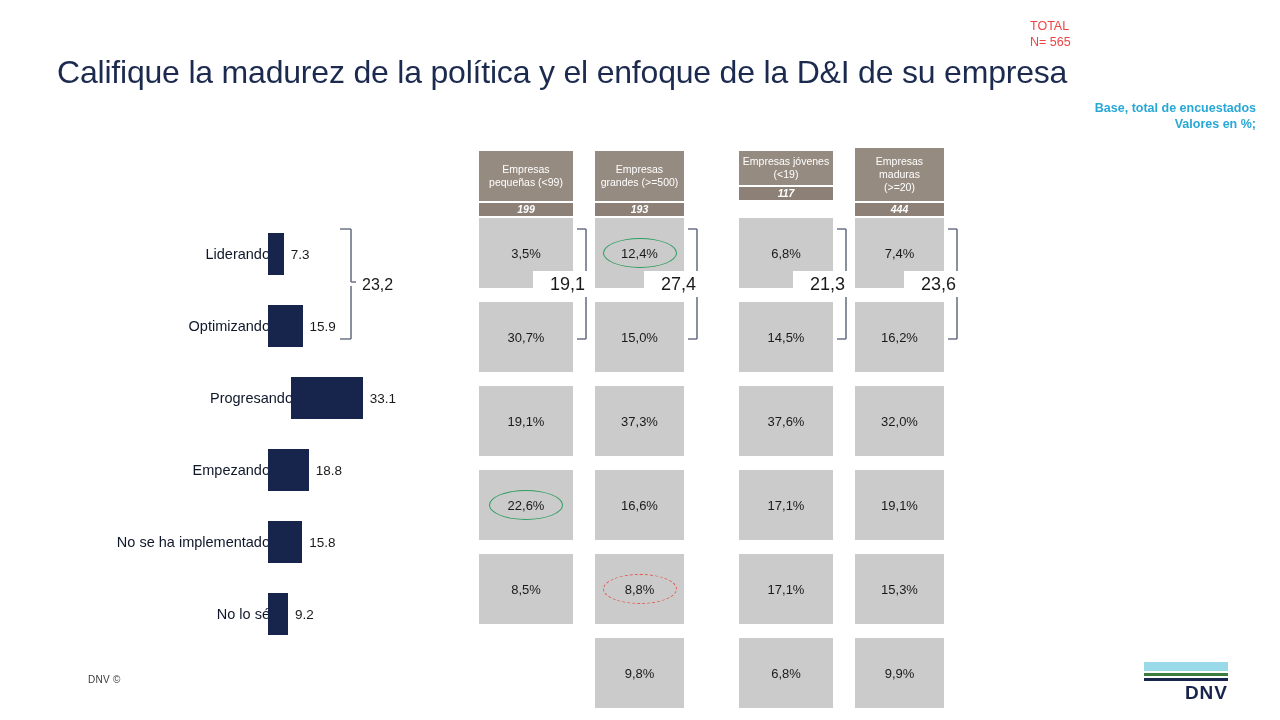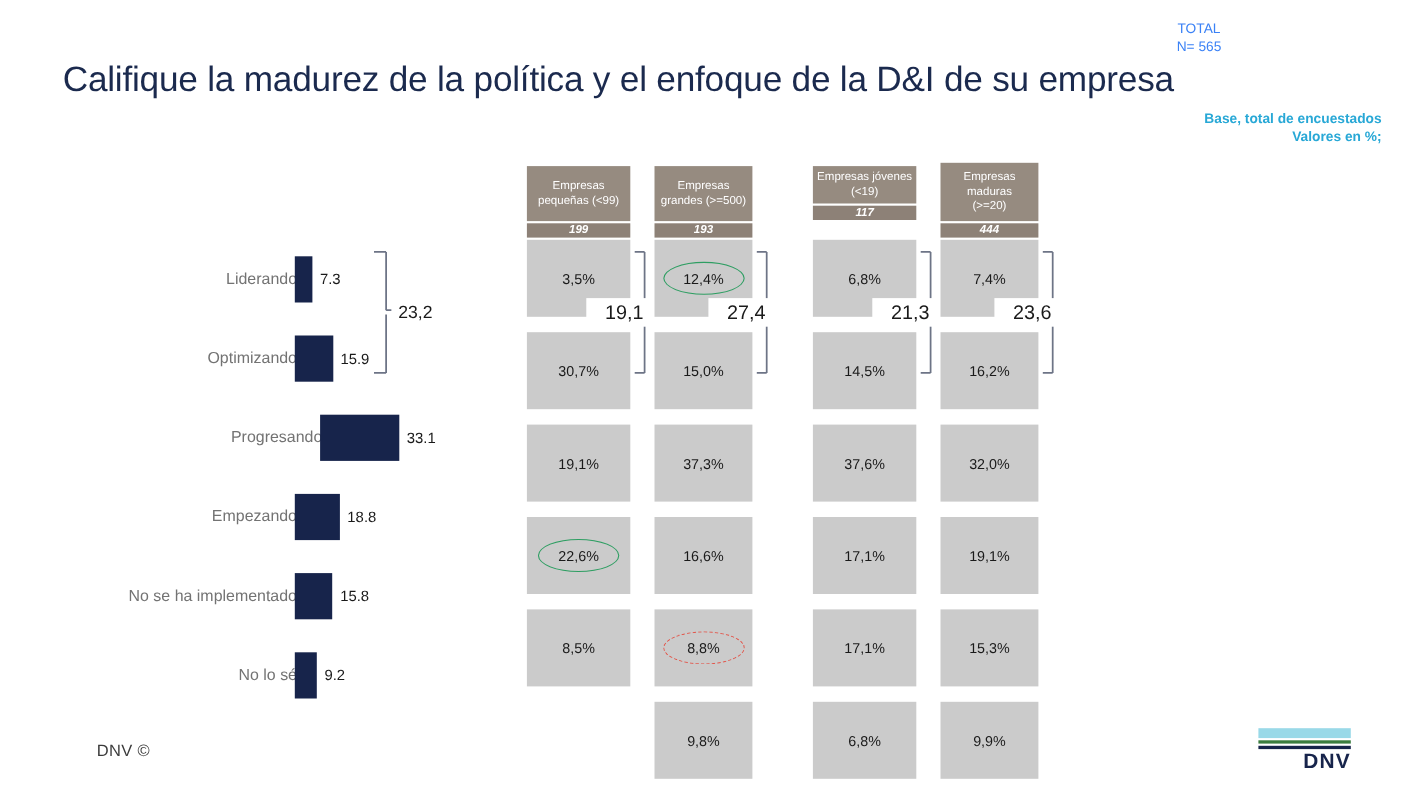--- a/index.html
+++ b/index.html
@@ -7,39 +7,39 @@
     width:1280px;height:720px;position:relative;overflow:hidden;
     background:#ffffff;
     font-family:"Liberation Sans","DejaVu Sans",sans-serif;
     color:#000;
   }
   .slide{position:absolute;inset:0;}
 
   
   #total-block{
     position:absolute;left:1030px;top:18px;width:120px;
-    font-size:12.5px;line-height:16px;color:#3b82f6;text-align:center;
+    font-size:12.5px;line-height:16px;color:#ef4444;text-align:left;
   }
   #slide-title{
     position:absolute;left:57px;top:52px;width:1060px;
     font-size:32px;line-height:40px;font-weight:400;color:#1b2a4e;
     letter-spacing:-0.2px;
   }
   #values-note{
     position:absolute;right:24px;top:100px;width:330px;
     text-align:right;font-size:12.5px;line-height:16px;
     font-weight:bold;color:#28a8d6;
   }
 
   
   #barchart{position:absolute;left:0;top:218px;width:470px;height:440px;}
   .bar-row{position:absolute;left:0;width:470px;height:72px;}
   .bar-label{
     position:absolute;right:200px;top:50%;transform:translateY(-50%);
-    font-size:14.5px;color:#737373;white-space:nowrap;text-align:right;
+    font-size:14.5px;color:#0f172a;white-space:nowrap;text-align:right;
   }
   .bar-rect{
     position:absolute;left:268px;top:50%;transform:translateY(-50%);
     background:#17244b;height:42px;
   }
   .bar-value{
     position:absolute;top:50%;transform:translateY(-50%);
     font-size:13.5px;color:#1a1a1a;white-space:nowrap;
   }
 
@@ -77,21 +77,21 @@
   
   .cbracket{position:absolute;width:14px;height:112px;}
   .callout{
     position:absolute;background:#ffffff;
     font-size:18px;color:#1a1a1a;padding:3px 17px;white-space:nowrap;
     line-height:20px;
   }
 
   
   #footer-copy{
-    position:absolute;left:88px;top:674px;font-size:15px;color:#3b3b3b;
+    position:absolute;left:88px;top:674px;font-size:10px;color:#3b3b3b;
     letter-spacing:0.3px;
   }
   #dnv-logo{position:absolute;left:1144px;top:662px;width:84px;}
   #dnv-logo .l1{height:9px;background:#99d9e8;}
   #dnv-logo .l2{height:3px;background:#3b7d3f;margin-top:2px;}
   #dnv-logo .l3{height:3px;background:#17244b;margin-top:2px;}
   #dnv-logo .txt{
     font-size:19px;font-weight:bold;color:#17244b;text-align:right;
     line-height:22px;letter-spacing:1px;margin-top:1px;
   }

